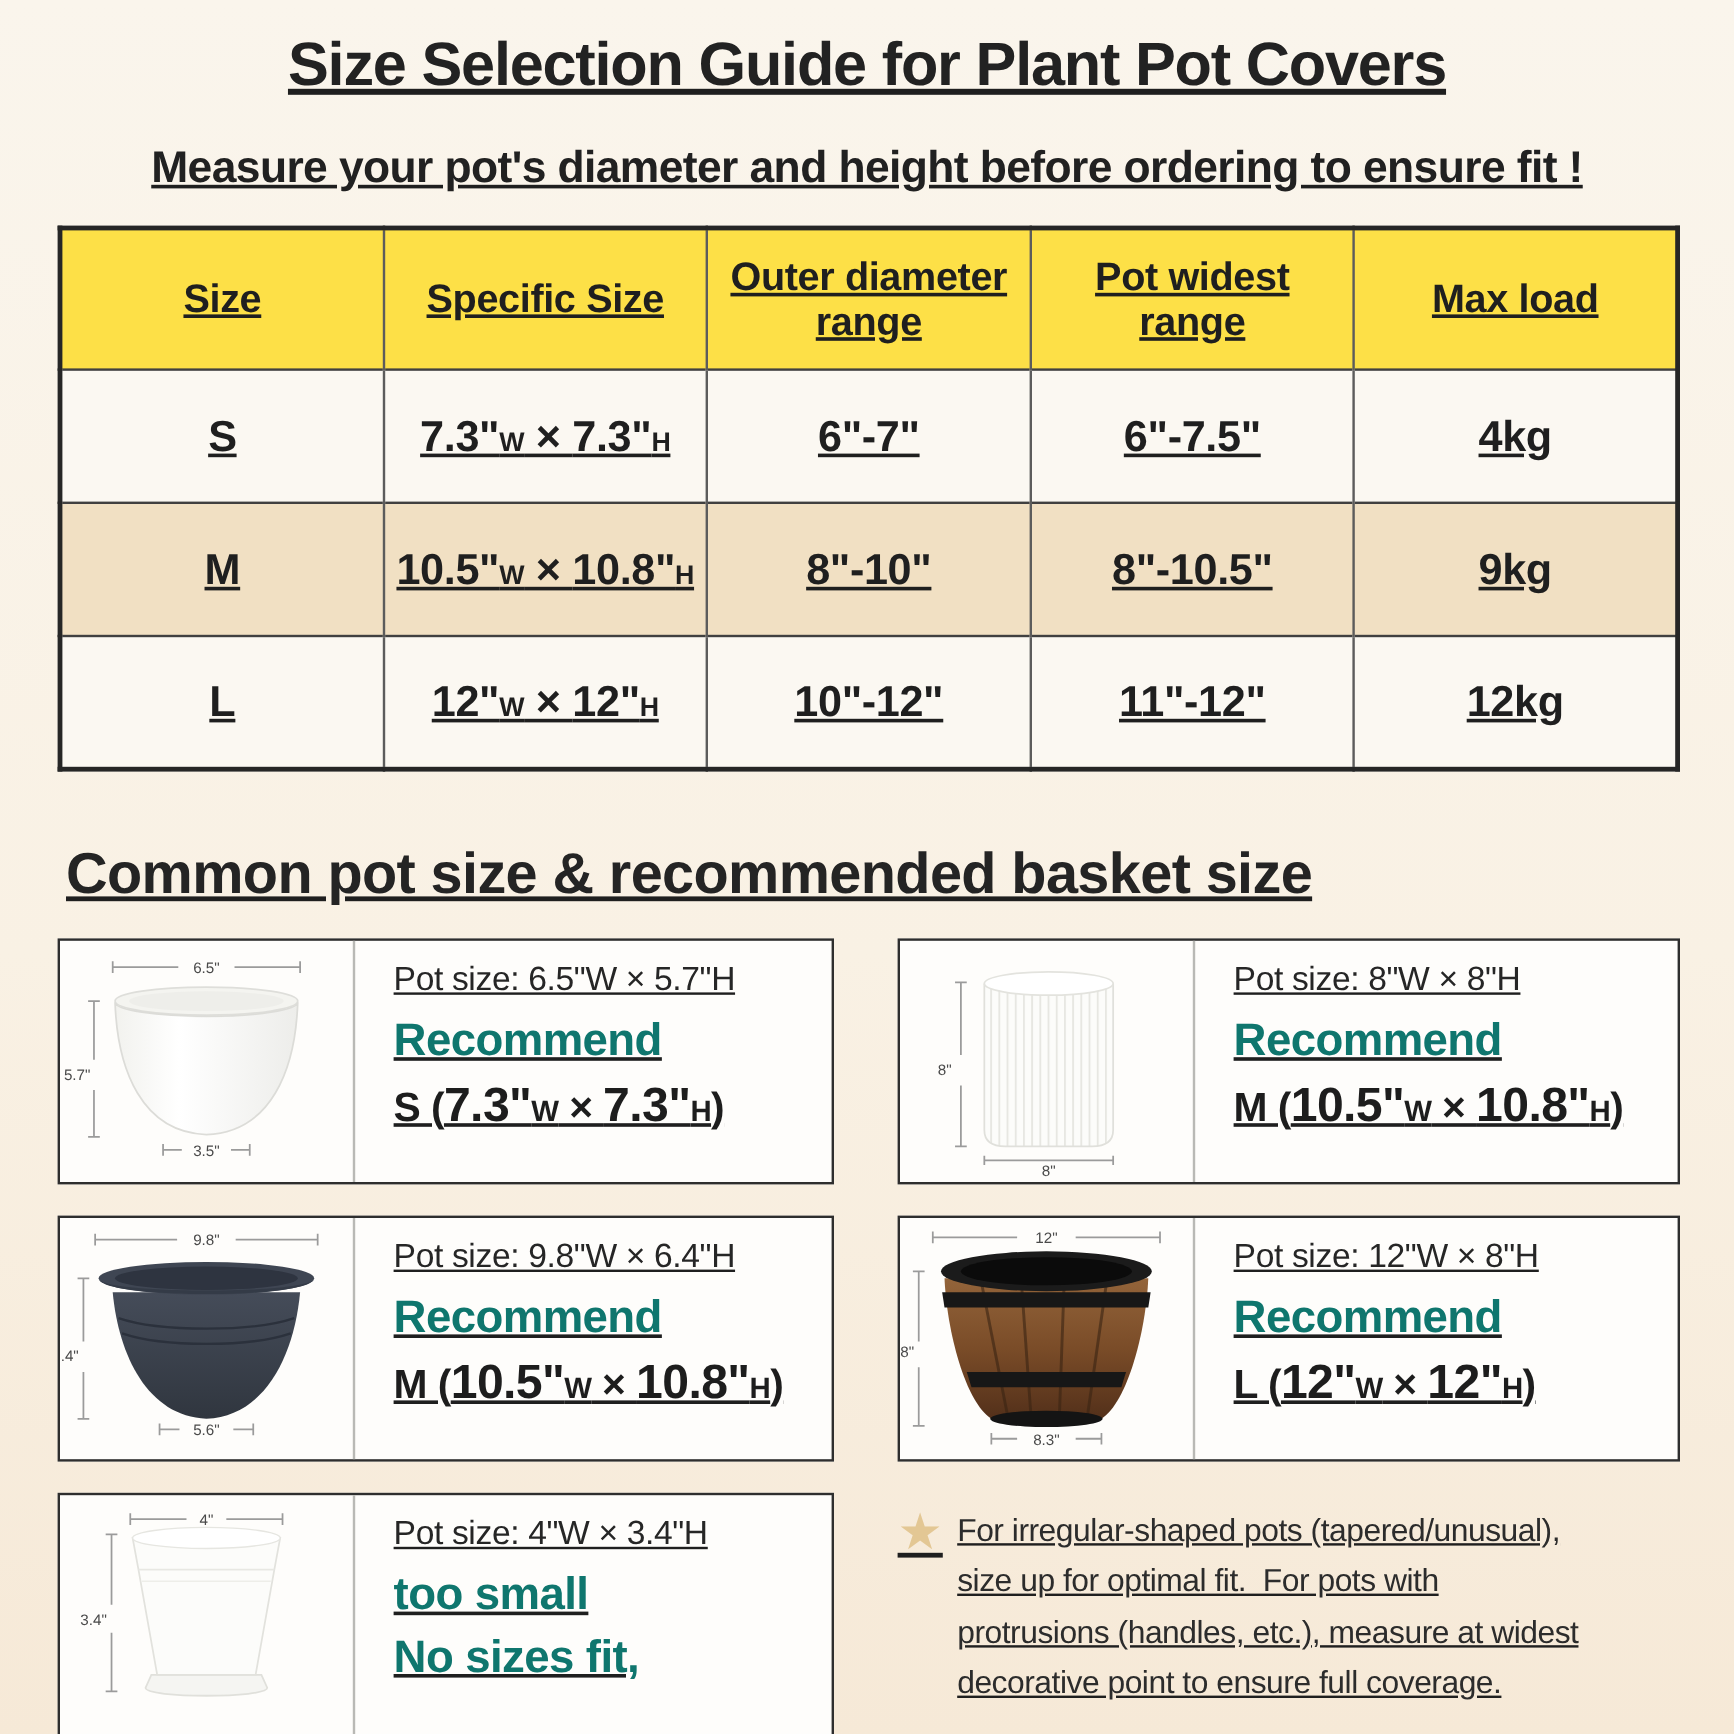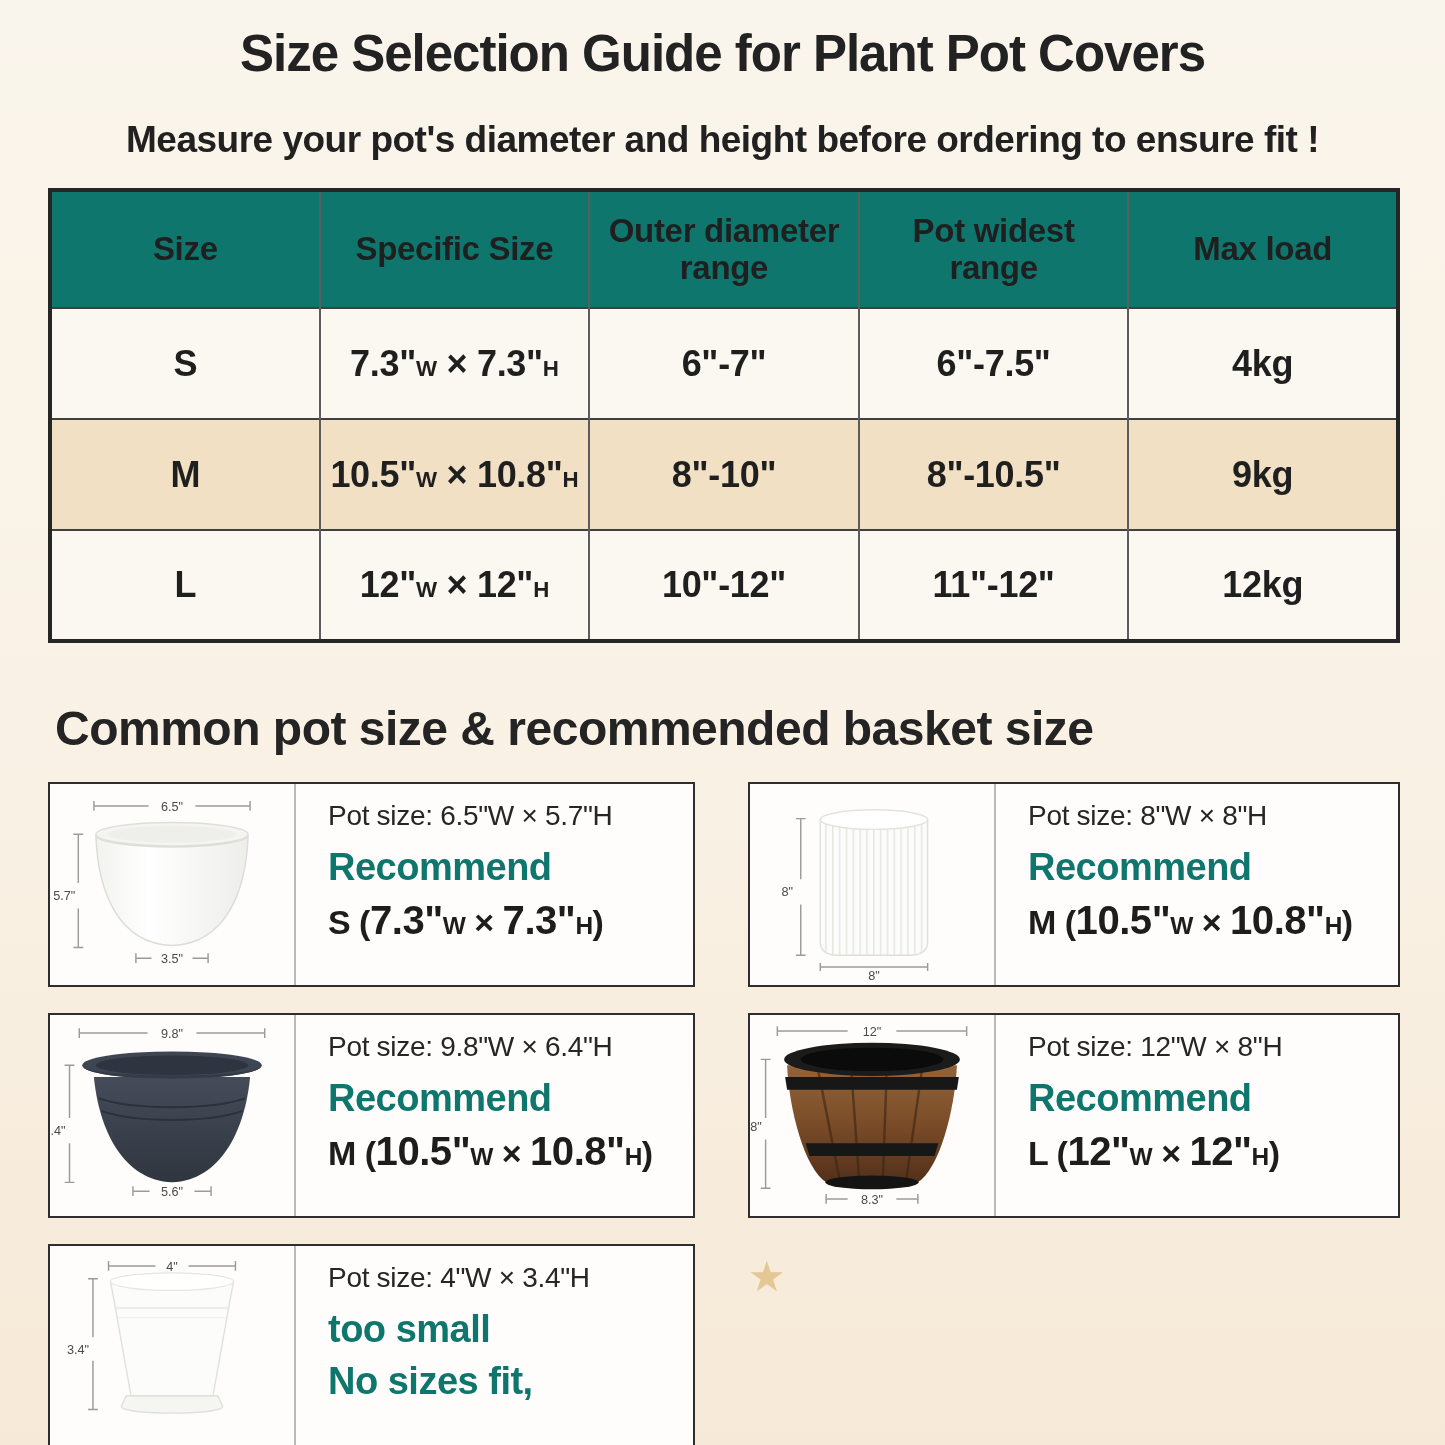--- a/index.html
+++ b/index.html
@@ -1,20 +1,20 @@
 <!DOCTYPE html>
 <html><head>
 <meta charset="utf-8">
 <style>
   * { margin:0; padding:0; box-sizing:border-box; }
   html,body { background:#f9f3ea; }
   .canvas {
     position:relative; width:1445px; height:1445px; overflow:hidden;
     background:linear-gradient(180deg,#faf5ec 0%, #f9f1e4 55%, #f6e9d7 100%);
-    font-family:"Liberation Sans", sans-serif; color:#1f1f1f;
+    font-family:"Liberation Sans", sans-serif; color:#1f1f1f;text-decoration:underline;
   }
   
   .page-title {
     margin-top:24px; text-align:center;
     font-size:51px; font-weight:700; letter-spacing:-1px; color:#222;
   }
   .page-subtitle {
     margin:36px 48px 16px 48px; text-align:center;
     font-size:37px; font-weight:700; letter-spacing:-0.5px; color:#212121;
   }
@@ -24,21 +24,21 @@
     border-collapse:collapse; table-layout:fixed;
     border:4px solid #262626; background:#fbf8f2;
   }
   .size-table th, .size-table td {
     border-left:2px solid #5c5c5c; border-top:2px solid #404040;
     text-align:center; vertical-align:middle;
   }
   .size-table th:first-child, .size-table td:first-child { border-left:none; }
   .size-table tr:first-child th { border-top:none; }
   .size-table th {
-    height:118px; background:#0f766e;
+    height:118px; background:#fde047;
     font-size:33px; font-weight:700; line-height:1.12; letter-spacing:-0.3px;
     padding:0 10px;
   }
   .size-table td { height:111px; font-size:36px; font-weight:700; letter-spacing:-0.3px; }
   .size-table tr.band td { background:#f1e0c3; }
   .cell-dim .unit { font-size:0.62em; }
   .cell-dim .num  { font-size:1em; }
   
   .section-heading {
     margin:58px 48px 0 55px;
@@ -256,16 +256,20 @@
       </div>
       <div class="card-text">
         <div class="pot-size-line">Pot size: 4"W × 3.4"H</div>
         <div class="rec-line1">too small</div>
         <div class="rec-line1">No sizes fit,</div>
       </div>
     </div>
 
     <div class="note">
       <div class="star-icon">★</div>
+      <div class="note-text">For irregular-shaped pots (tapered/unusual),
+size up for optimal fit.  For pots with
+protrusions (handles, etc.), measure at widest
+decorative point to ensure full coverage.</div>
     </div>
 
   </div>
 </div>
 
 </body></html>

